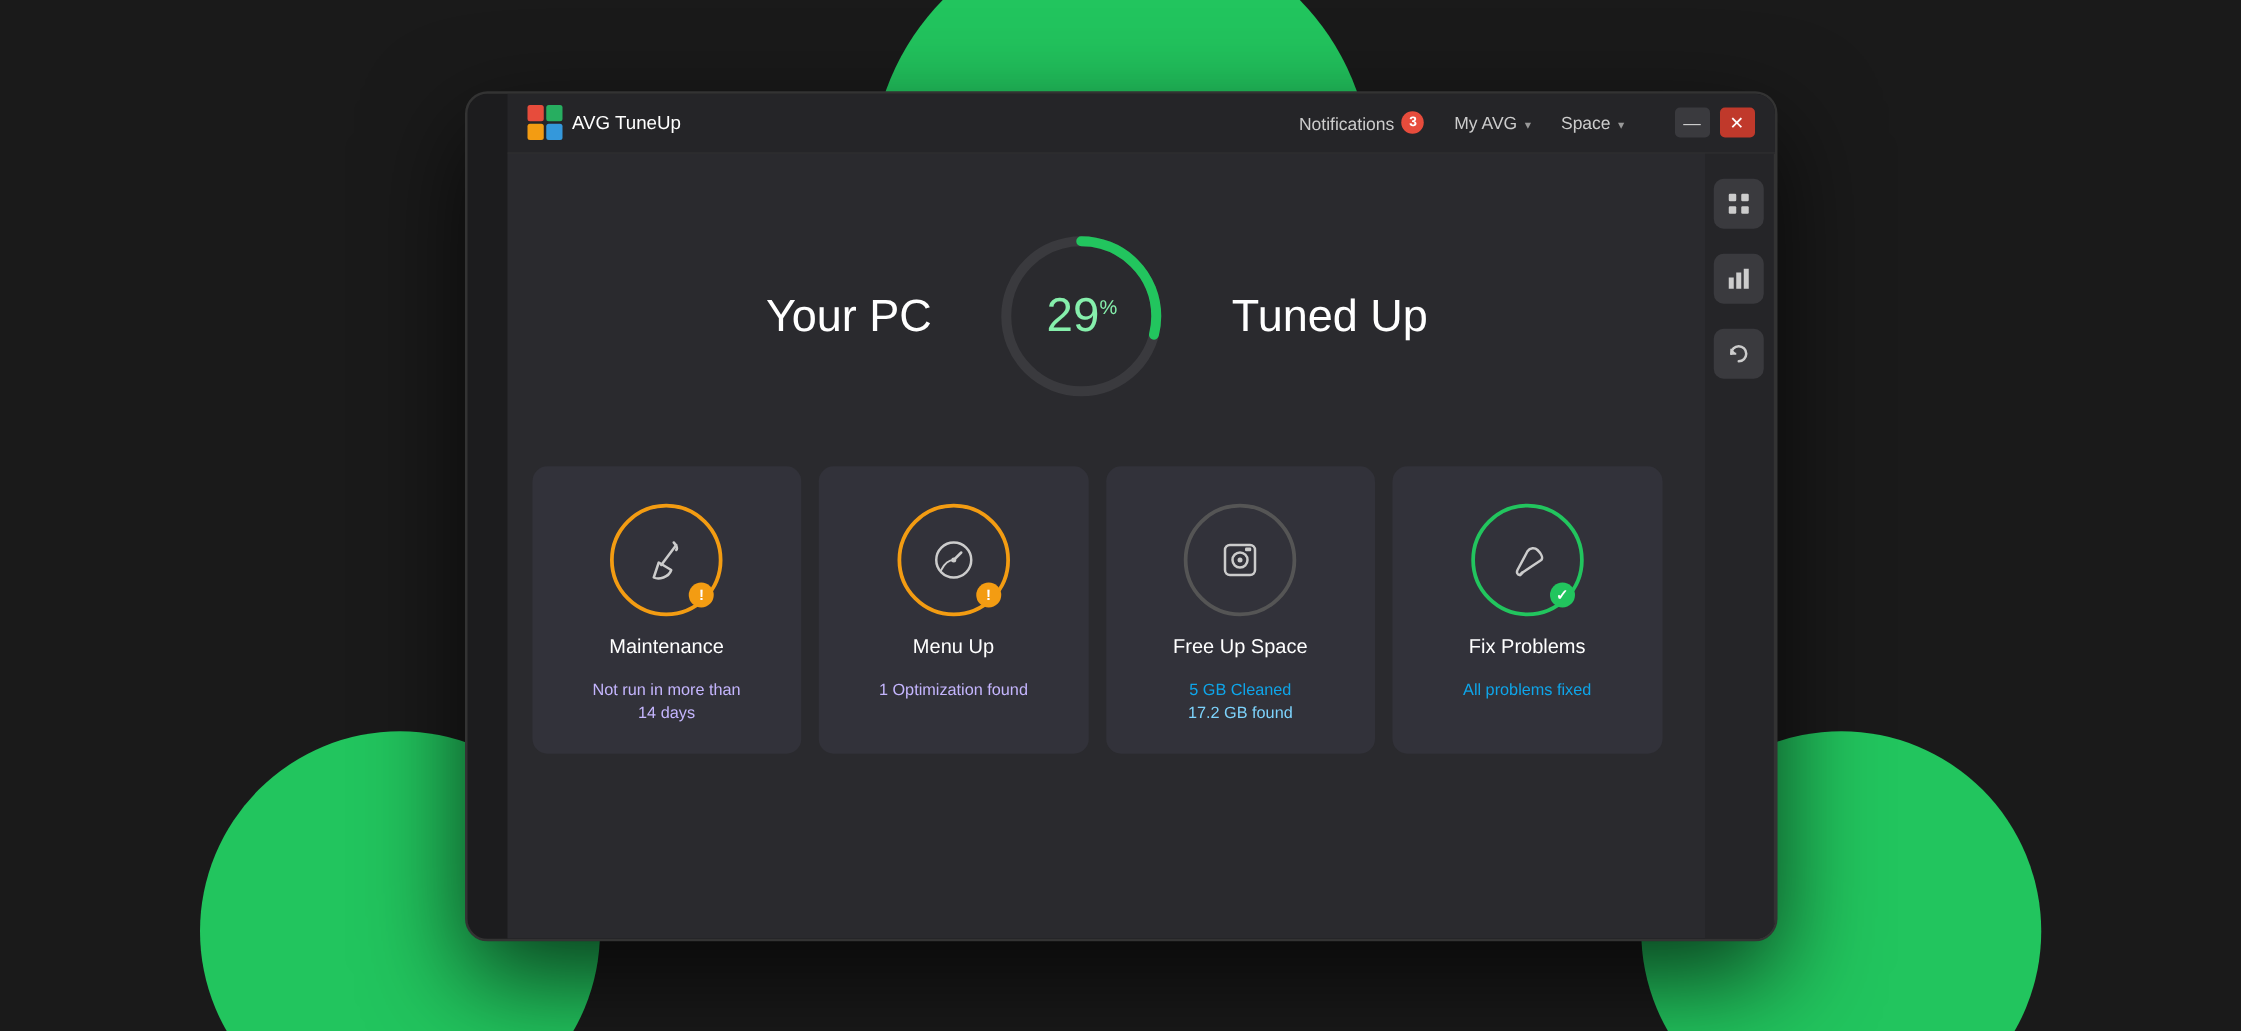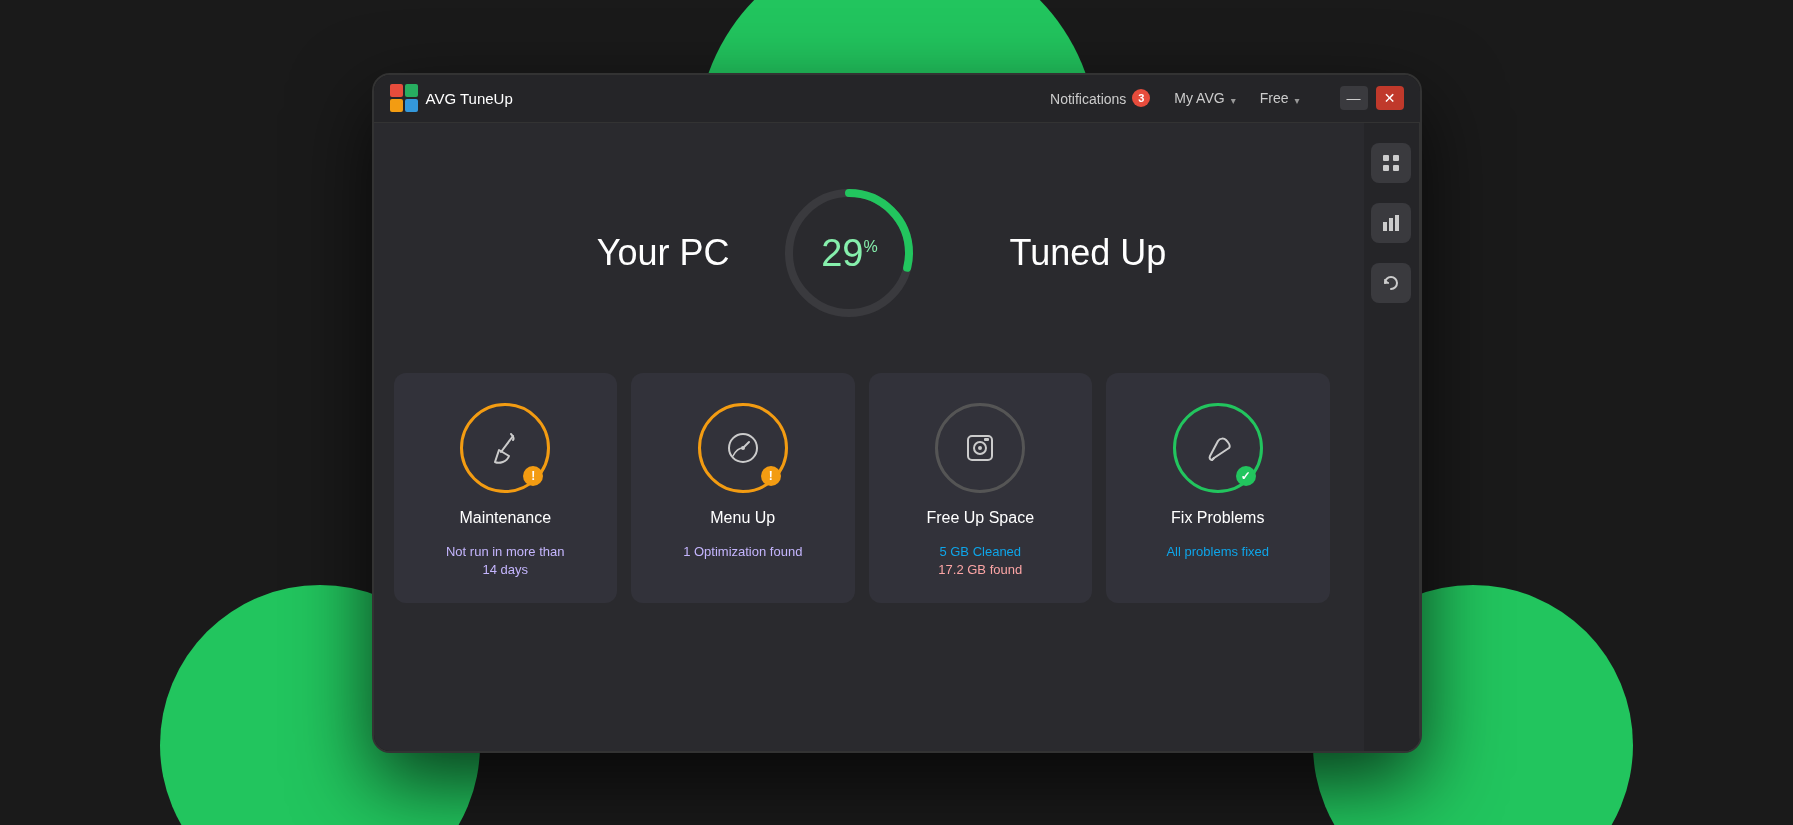--- a/index.html
+++ b/index.html
@@ -52,20 +52,21 @@
     .laptop-shell {
       position: relative;
       z-index: 1;
       width: 1050px;
       height: 680px;
       background: #1c1c1e;
       border-radius: 18px;
       box-shadow: 0 30px 80px rgba(0,0,0,0.7);
       overflow: hidden;
       border: 2px solid #333;
+      padding-left: 32px;
     }
 
     
     .titlebar {
       display: flex;
       align-items: center;
       background: #252528;
       height: 48px;
       padding: 0 16px;
       border-bottom: 1px solid #333;
@@ -200,21 +201,20 @@
       align-items: center;
       justify-content: center;
       gap: 40px;
       padding: 50px 0 40px;
       width: 100%;
     }
     .hero-text {
       color: #fff;
       font-size: 36px;
       font-weight: 300;
-      margin-left: 40px;
     }
 
     
     .gauge-container {
       position: relative;
       width: 160px;
       height: 160px;
     }
     .gauge-svg {
       width: 160px;
@@ -314,21 +314,21 @@
       font-size: 16px;
       font-weight: 500;
     }
     .card-sub {
       font-size: 13px;
       text-align: center;
       line-height: 1.4;
     }
     .card-sub.orange { color: #c4b5fd; }
     .card-sub.green { color: #0ea5e9; }
-    .card-sub.white { color: #fca5a5; }
+    .card-sub.white { color: #7dd3fc; }
   </style>
 </head>
 <body>
 
 <div class="bg-circle-top"></div>
 <div class="bg-circle-bottom-left"></div>
 <div class="bg-circle-bottom-right"></div>
 
 <div class="laptop-shell">
 
@@ -346,21 +346,21 @@
     <div class="titlebar-right">
       <div class="nav-item">
         <span>Notifications</span>
         <span class="notif-badge">3</span>
       </div>
       <div class="nav-item">
         <span>My AVG</span>
         <span class="chevron">▾</span>
       </div>
       <div class="nav-item">
-        <span>Free</span>
+        <span>Space</span>
         <span class="chevron">▾</span>
       </div>
       <div class="win-controls">
         <button class="win-btn">—</button>
         <button class="win-btn close">✕</button>
       </div>
     </div>
   </div>
 
   <div class="main-content">

